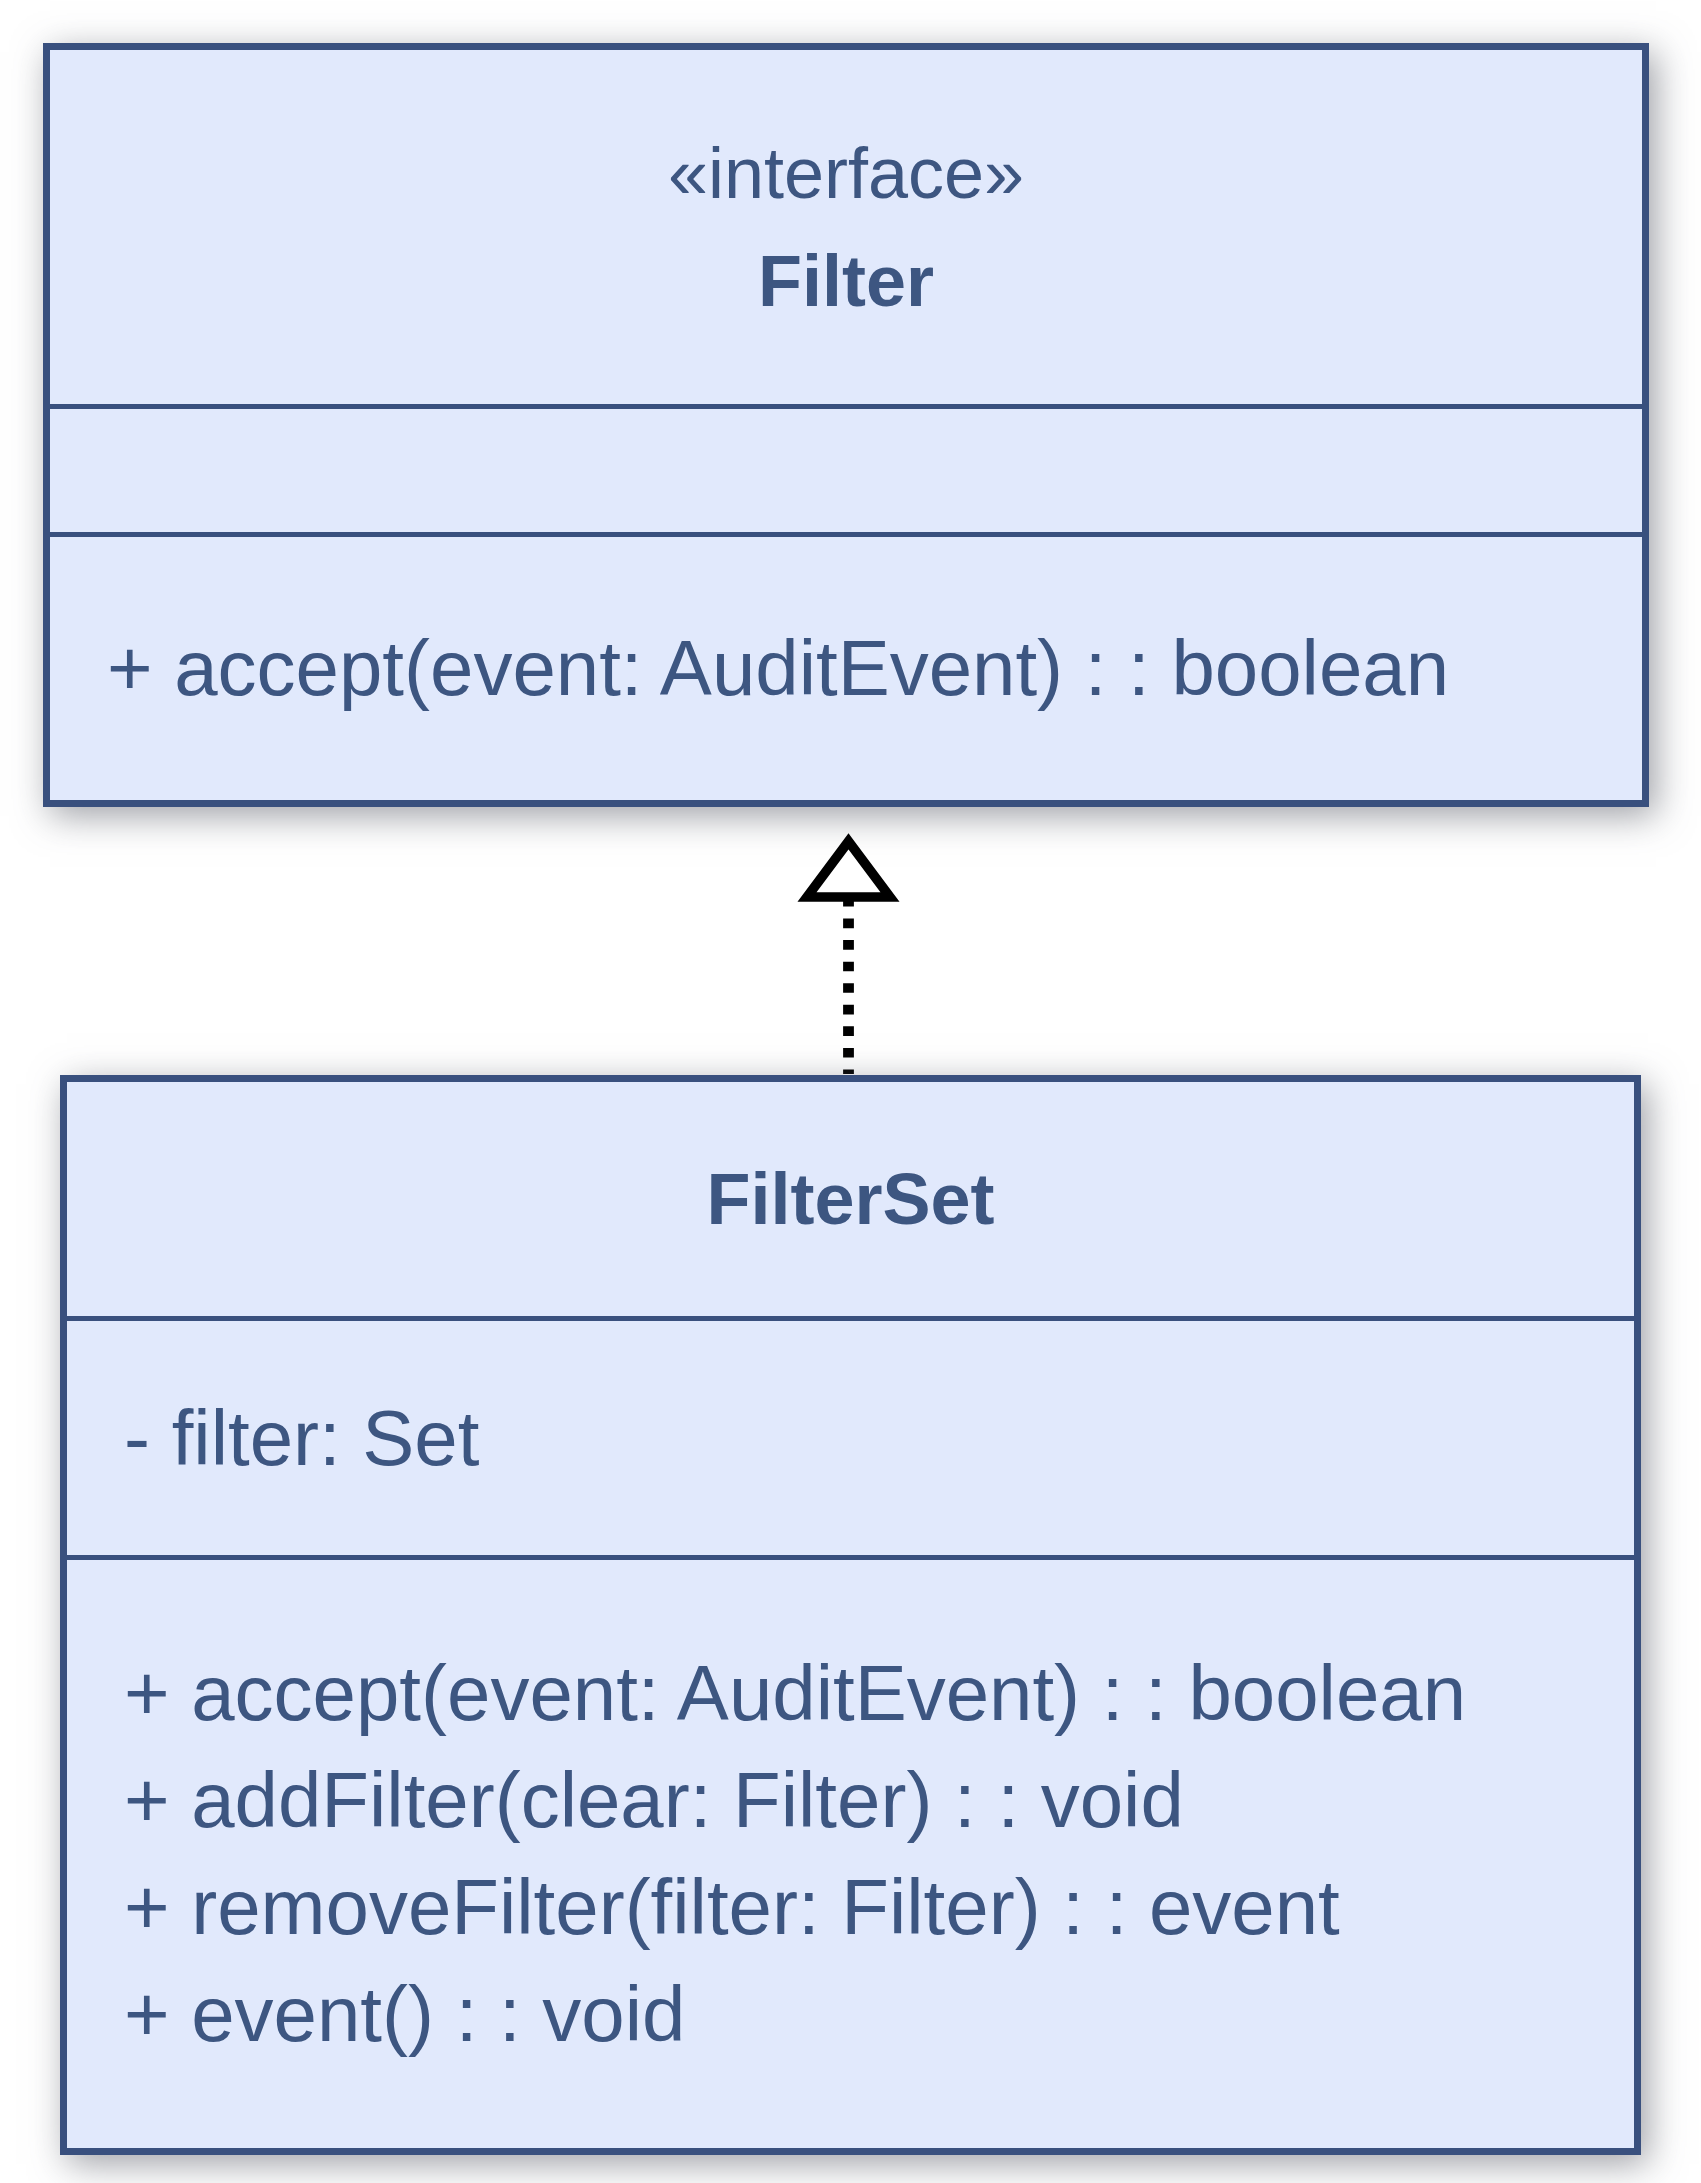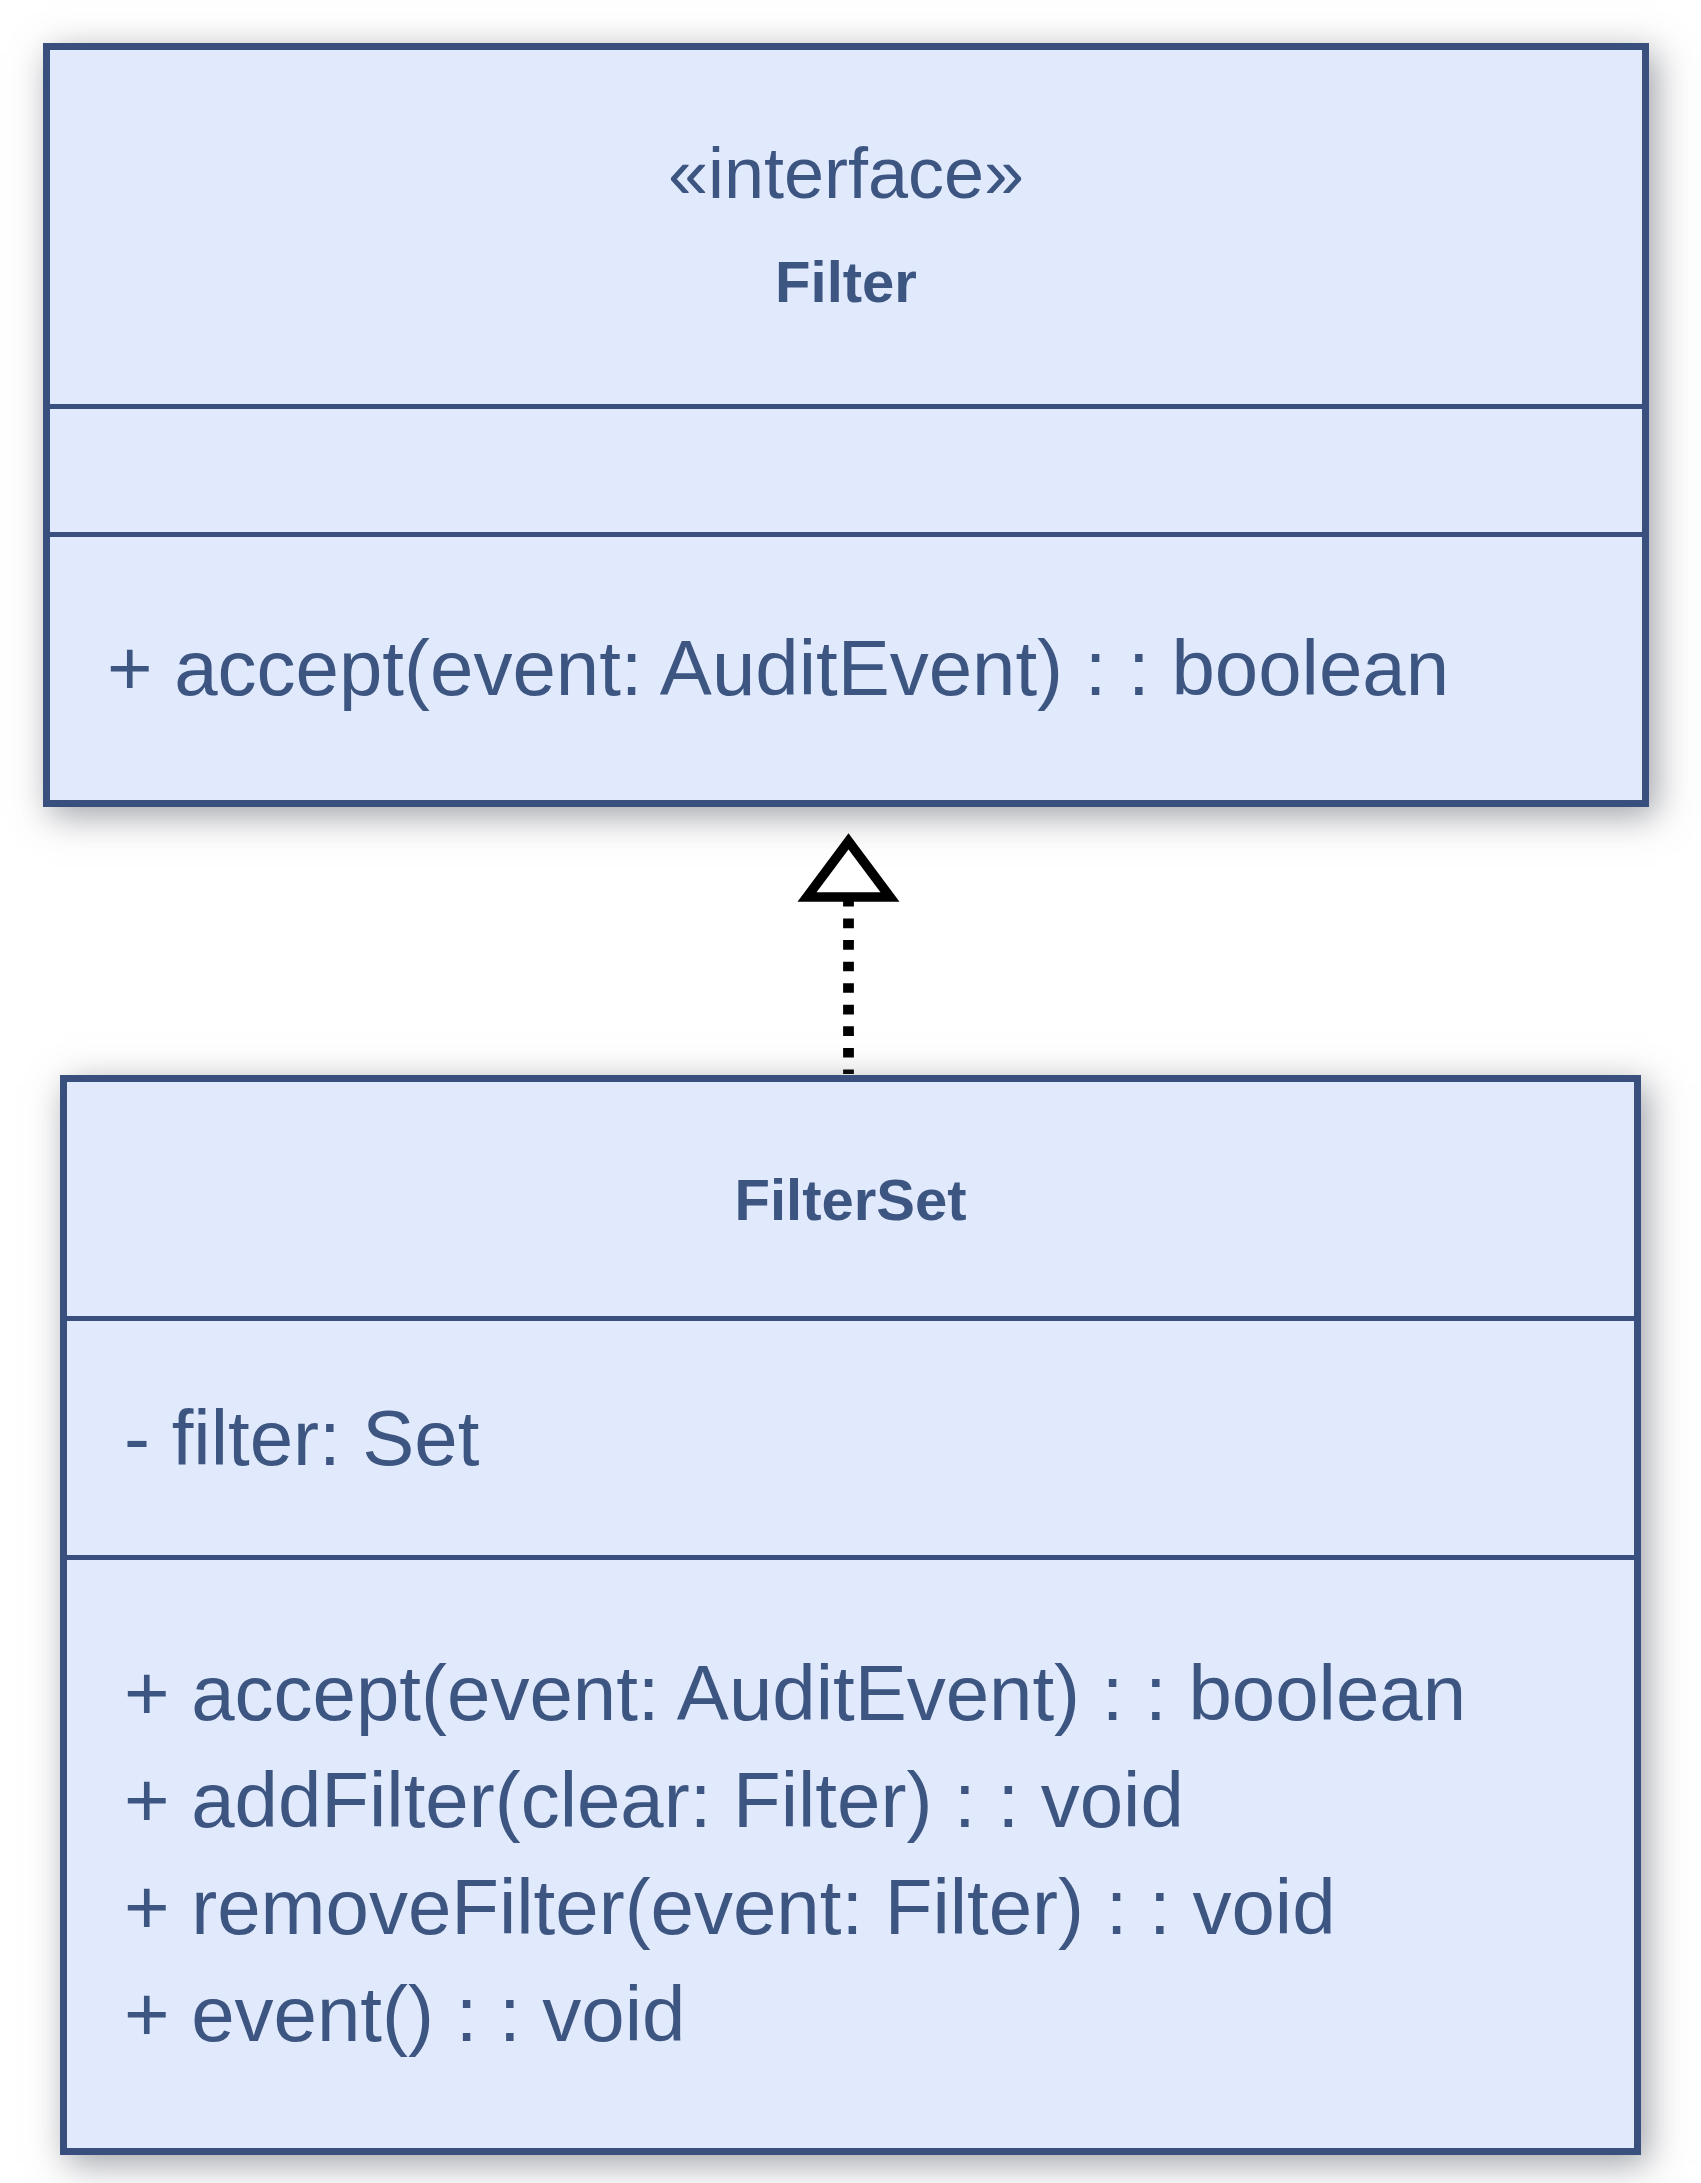--- a/index.html
+++ b/index.html
@@ -55,21 +55,21 @@
   #filter-box .method-compartment { flex: 1 1 auto; }
   #filterset-box .title-compartment { height: 234px; }
   #filterset-box .attr-compartment  { height: 239px; }
   #filterset-box .method-compartment { flex: 1 1 auto; }
   .stereotype {
     font-size: 72px;
     line-height: 85px;
     font-weight: 400;
   }
   .class-name {
-    font-size: 58px;
+    font-size: 72px;
     line-height: 85px;
     font-weight: 700;
   }
   .members {
     display: flex;
     flex-direction: column;
     justify-content: center;
     padding-left: 57px;
     padding-right: 23px;
   }
@@ -108,17 +108,17 @@
 <div class="uml-box" id="filterset-box">
   <div class="compartment title-compartment">
     <div class="class-name">FilterSet</div>
   </div>
   <div class="compartment attr-compartment members">
     <div class="member-line">- filter: Set</div>
   </div>
   <div class="compartment method-compartment members">
     <div class="member-line">+ accept(event: AuditEvent) : : boolean</div>
     <div class="member-line">+ addFilter(clear: Filter) : : void</div>
-    <div class="member-line">+ removeFilter(event: Filter) : : void</div>
+    <div class="member-line">+ removeFilter(filter: Filter) : : event</div>
     <div class="member-line">+ event() : : void</div>
   </div>
 </div>
 
 
 </body></html>

